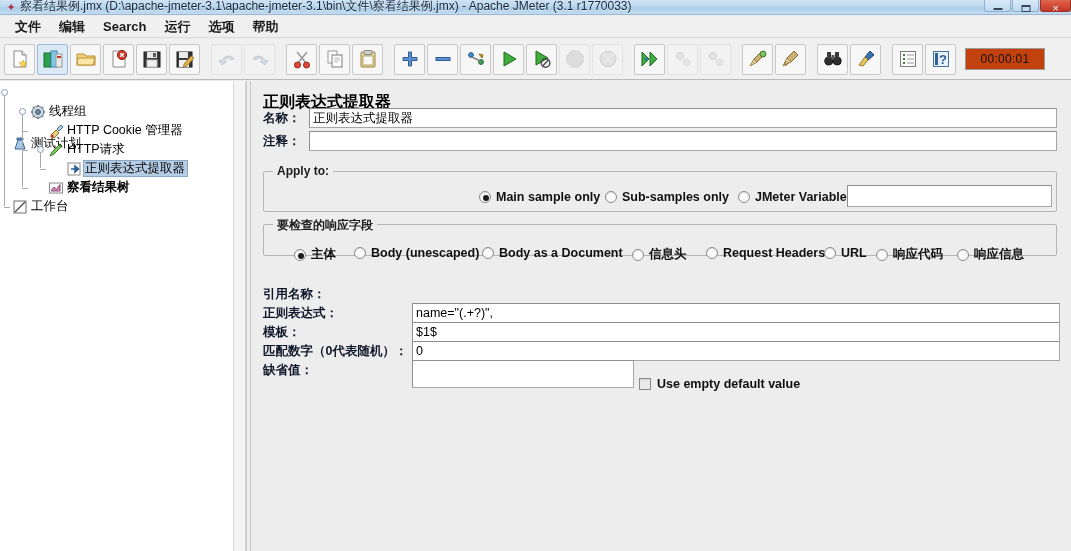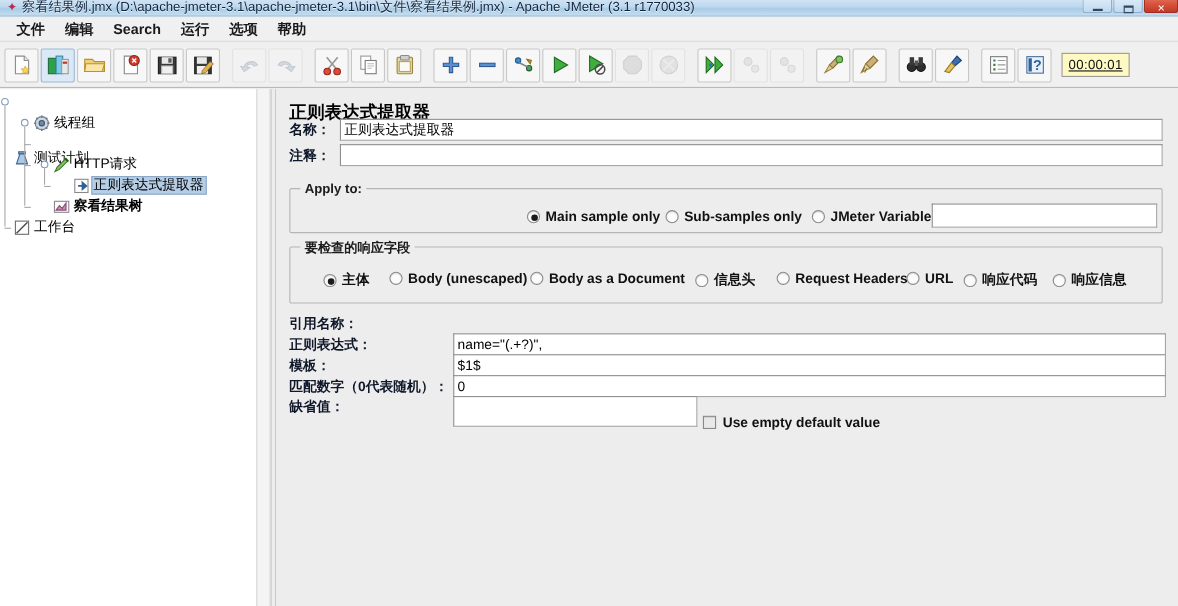--- a/index.html
+++ b/index.html
@@ -79,24 +79,24 @@
     position: relative;
   }
   .tb.framed {
     border-color: #c8c8c8; background: #f7f7f7;
   }
   .tb.sel { border-color: #9cb8d8; background: #dbe8f6; }
   .tb.dis { opacity: 0.33; }
   .tb svg { display: block; }
   .tb-sep { width: 9px; height: 31px; }
   #timer-box {
-    margin-left: 7px; width: 62px; height: 22px;
-    border: 1px solid #9a9a9a; background: #fef9c3;
+    margin-left: 7px; width: 80px; height: 22px;
+    border: 1px solid #9a9a9a; background: #c2410c;
     font-size: 12px; line-height: 20px; text-align: center;
-    color: #111; letter-spacing: 0.3px; text-decoration: underline;
+    color: #111; letter-spacing: 0.3px;
   }
 
   
   #tree-panel {
     position: absolute; left: 0; top: 81px; width: 233px; height: 470px;
     background: #ffffff; overflow: hidden;
   }
   #tree-scroll {
     position: absolute; left: 233px; top: 81px; width: 13px; height: 470px;
     background: #f4f4f4; border-left: 1px solid #d6d6d6; border-right: 1px solid #d6d6d6;
@@ -461,20 +461,30 @@
     </div>
     <div class="tnode" style="left: 28px; top: 21px;">
       <span class="ticon">
         <svg width="16" height="16" viewBox="0 0 16 16">
           <circle cx="8" cy="8" r="6" fill="#cfd8e0" stroke="#6d7c8a"></circle>
           <circle cx="8" cy="8" r="2.4" fill="#6f8aa6" stroke="#3f566e"></circle>
           <path d="M8 1v2M8 13v2M1 8h2M13 8h2M3 3l1.4 1.4M11.6 11.6L13 13M13 3l-1.4 1.4M4.4 11.6L3 13" stroke="#6d7c8a" stroke-width="1.4"></path>
         </svg>
       </span>
       <span class="tlabel">线程组</span>
+    </div>
+    <div class="tnode" style="left: 46px; top: 40px;">
+      <span class="ticon">
+        <svg width="16" height="16" viewBox="0 0 16 16">
+          <path d="M3 12l5-5 3 3-5 5z" fill="#e2d07a" stroke="#8a7424"></path>
+          <path d="M9 6l4-4 2 2-4 4z" fill="#b9cfe4" stroke="#456c92"></path>
+          <circle cx="4" cy="13" r="1.6" fill="#c0392b"></circle>
+        </svg>
+      </span>
+      <span class="tlabel">HTTP Cookie 管理器</span>
     </div>
     <div class="tnode" style="left: 46px; top: 59px;">
       <span class="ticon">
         <svg width="16" height="16" viewBox="0 0 16 16">
           <path d="M2 14l4-2 8-8-2-2-8 8z" fill="#7ec45e" stroke="#3e7a2c"></path>
           <path d="M11 2l3 3" stroke="#2a5a1c" stroke-width="1.4"></path>
         </svg>
       </span>
       <span class="tlabel">HTTP请求</span>
     </div>
@@ -529,21 +539,21 @@
   <div class="tfield" style="left:58px; top:27px; width:748px;">正则表达式提取器</div>
 
   <div class="flabel" style="left:12px; top:50px; width:46px;">注释：</div>
   <div class="tfield" style="left:58px; top:50px; width:748px;"></div>
 
   <div class="groupbox" id="apply-group" style="left:12px; top:90px; width:794px; height:41px;">
     <span class="group-title">Apply to:</span>
   </div>
   <div class="tfield" id="jmeter-var-field" style="left:596px; top:104px; width:205px; height:22px;"></div>
 
-  <div class="groupbox" id="resp-group" style="left:12px; top:143px; width:794px; height:52px;padding-left:38px;">
+  <div class="groupbox" id="resp-group" style="left:12px; top:143px; width:794px; height:32px;padding-left:38px;">
     <span class="group-title bold">要检查的响应字段</span>
   </div>
 
   <div class="checkbox" id="empty-default-cb" style="left:388px; top:296px;">
     <span class="cbox"></span>
     <span class="ctext">Use empty default value</span>
   </div>
     <div class="radio on" style="left: 228px; top: 109px;">
       <span class="rdot"></span>
       <span class="rtext">Main sample only</span>

